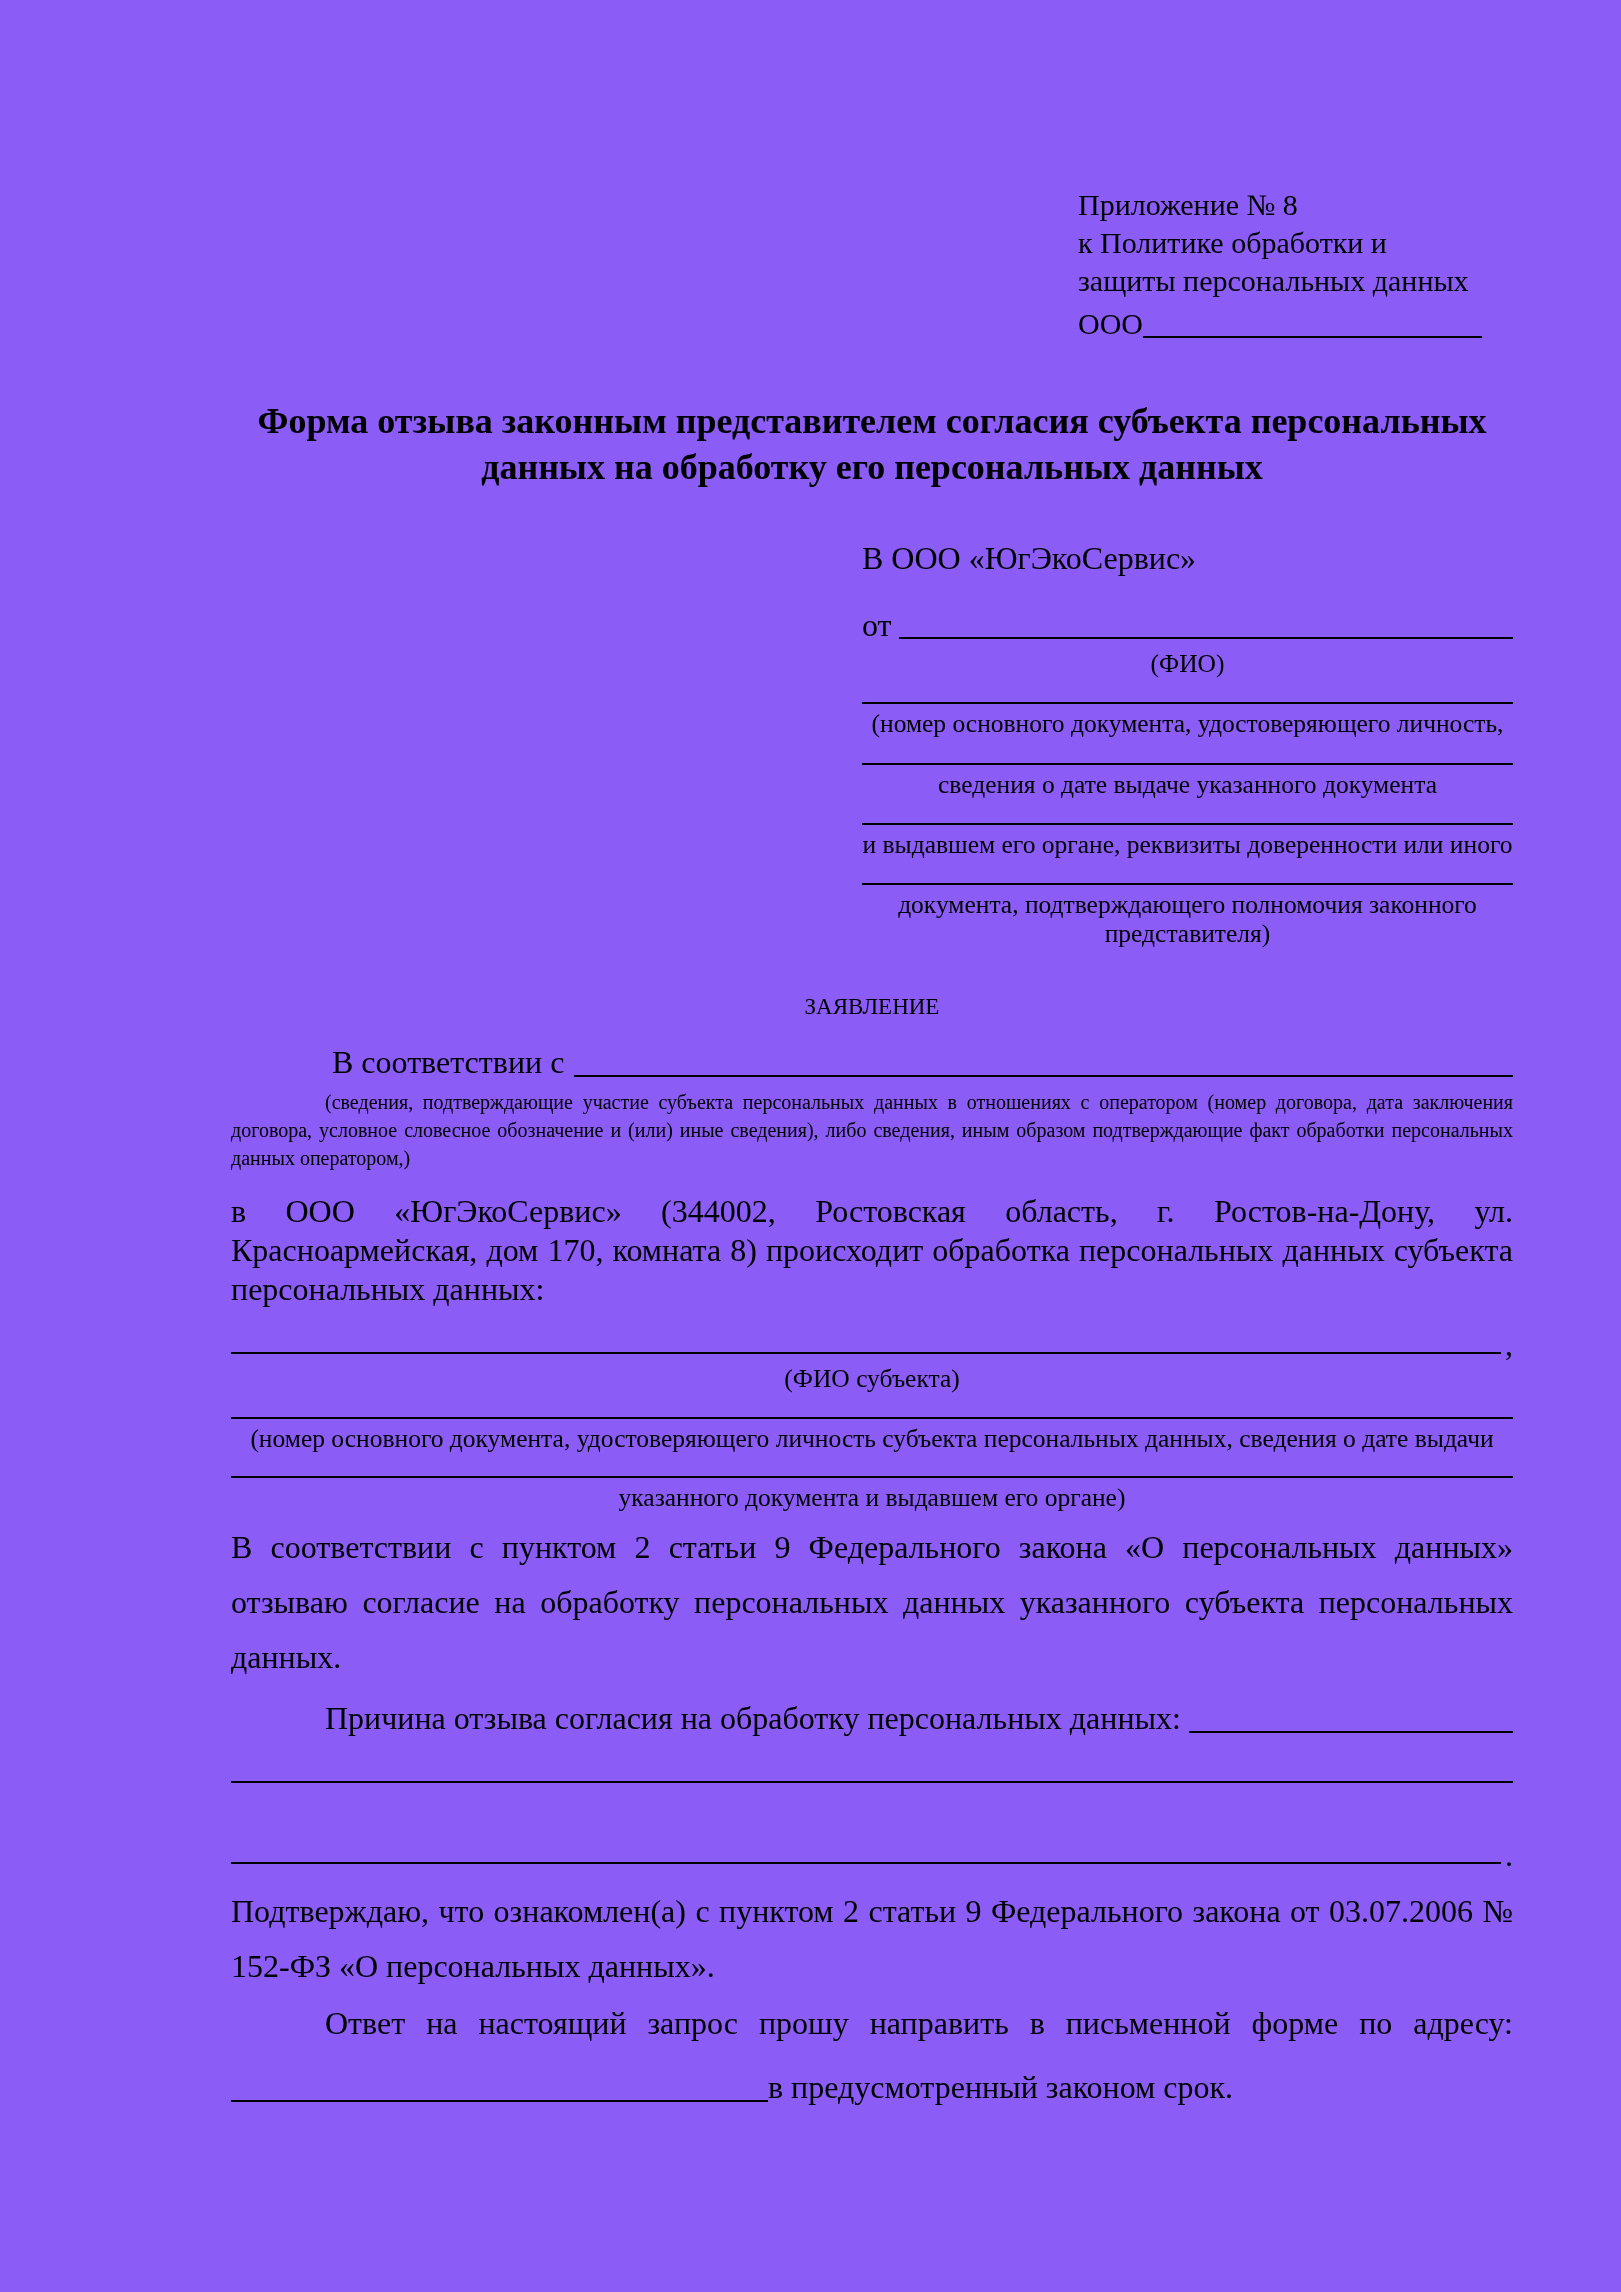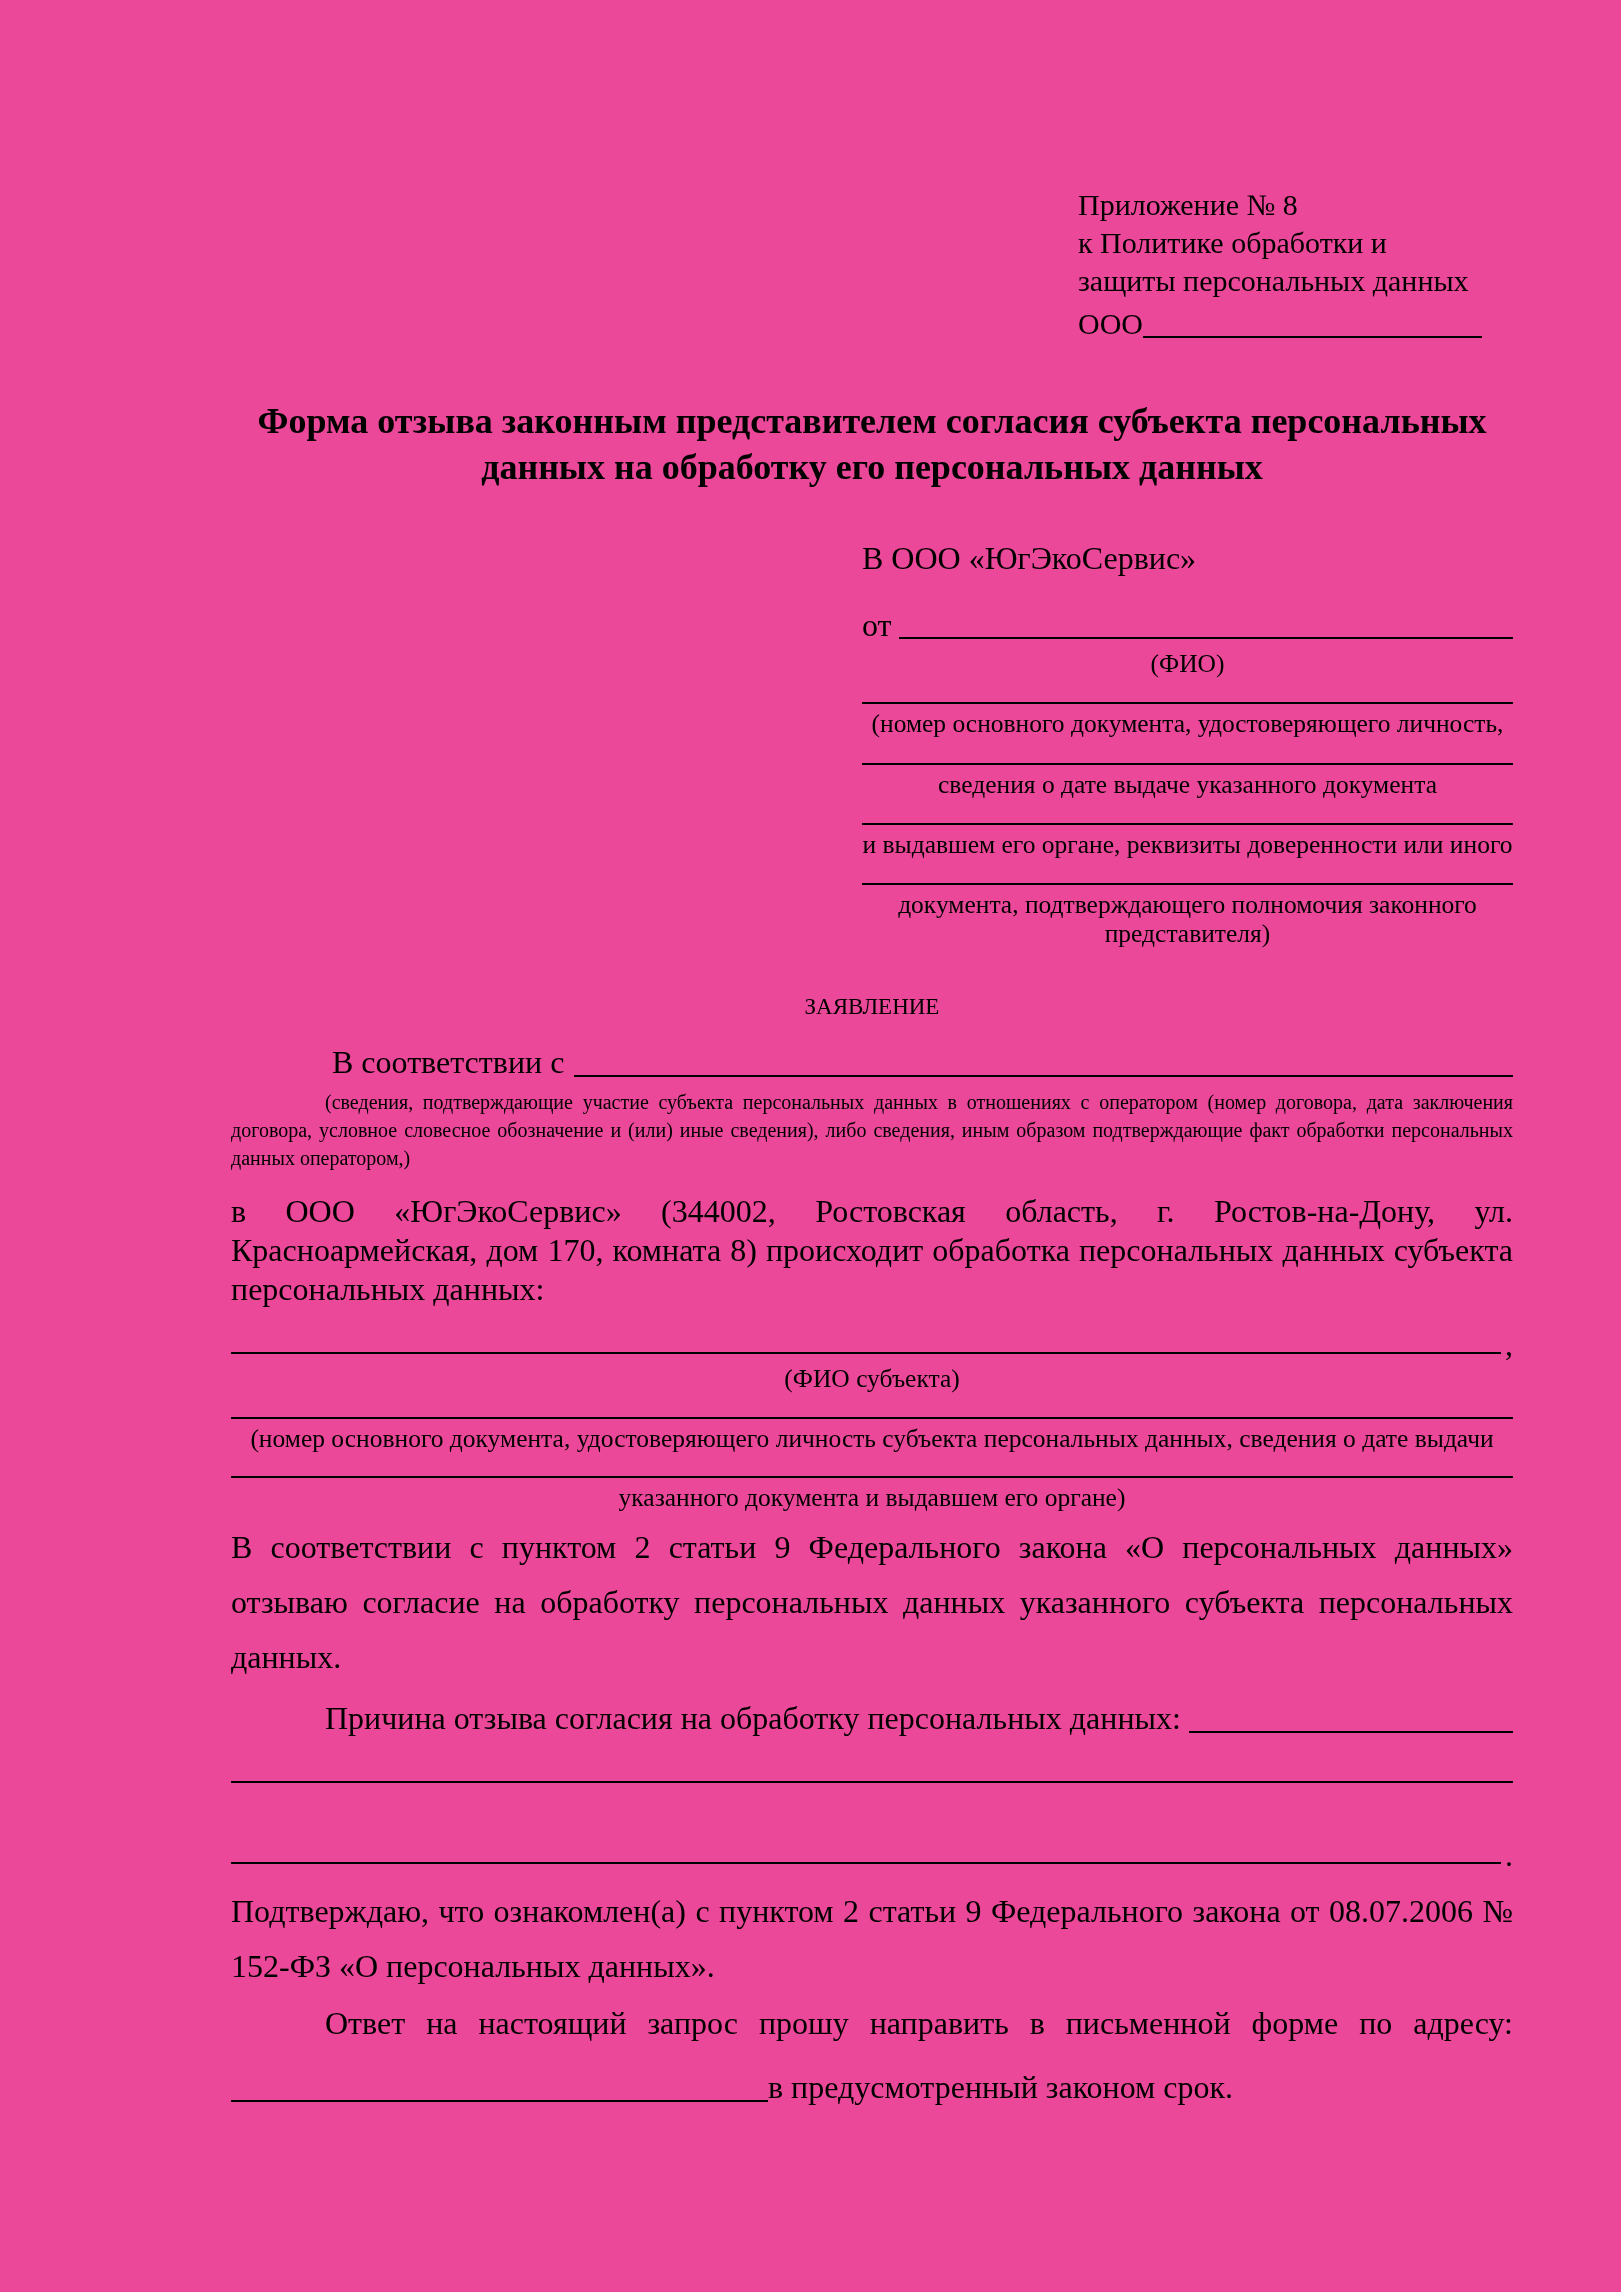--- a/index.html
+++ b/index.html
@@ -1,17 +1,17 @@
 <!DOCTYPE html>
 <html lang="ru"><head>
 <meta charset="utf-8">
 <style>
   html,body{margin:0;padding:0;background:#ffffff;}
   .page{
-    width:1621px;height:2293px;background:#ec4899;color:#000;
+    width:1621px;height:2293px;background:#8b5cf6;color:#000;
     position:relative;overflow:hidden;
     font-family:"Liberation Serif","DejaVu Serif",serif;
     font-size:32px;line-height:1.2;
   }
   .content{padding:186px 108px 0 231px;}
 
   
   .appendix{margin-left:847px;width:404px;font-size:30px;line-height:38px;}
   .ooo-row{display:flex;align-items:flex-end;height:43px;}
   .ooo-row .lbl{white-space:nowrap;}
@@ -137,21 +137,21 @@
       <span class="indent"></span>
       <span class="lbl">Причина отзыва согласия на обработку персональных данных:</span>
       <span class="blankflex"></span>
     </div>
     <div class="hr free1"></div>
     <div class="fill-row free2-row">
       <span class="blankflex"></span>
       <span class="tail">.</span>
     </div>
 
-    <p class="para wide confirm">Подтверждаю, что ознакомлен(а) с пунктом 2 статьи 9 Федерального закона от 08.07.2006 № 152-ФЗ «О персональных данных».</p>
+    <p class="para wide confirm">Подтверждаю, что ознакомлен(а) с пунктом 2 статьи 9 Федерального закона от 03.07.2006 № 152-ФЗ «О персональных данных».</p>
 
     <div class="answer1">Ответ на настоящий запрос прошу направить в письменной форме по адресу:</div>
     <div class="answer2">
       <span class="ablank"></span>
       <span class="tail">в предусмотренный законом срок.</span>
     </div>
 
 
   </div>
 </div>

